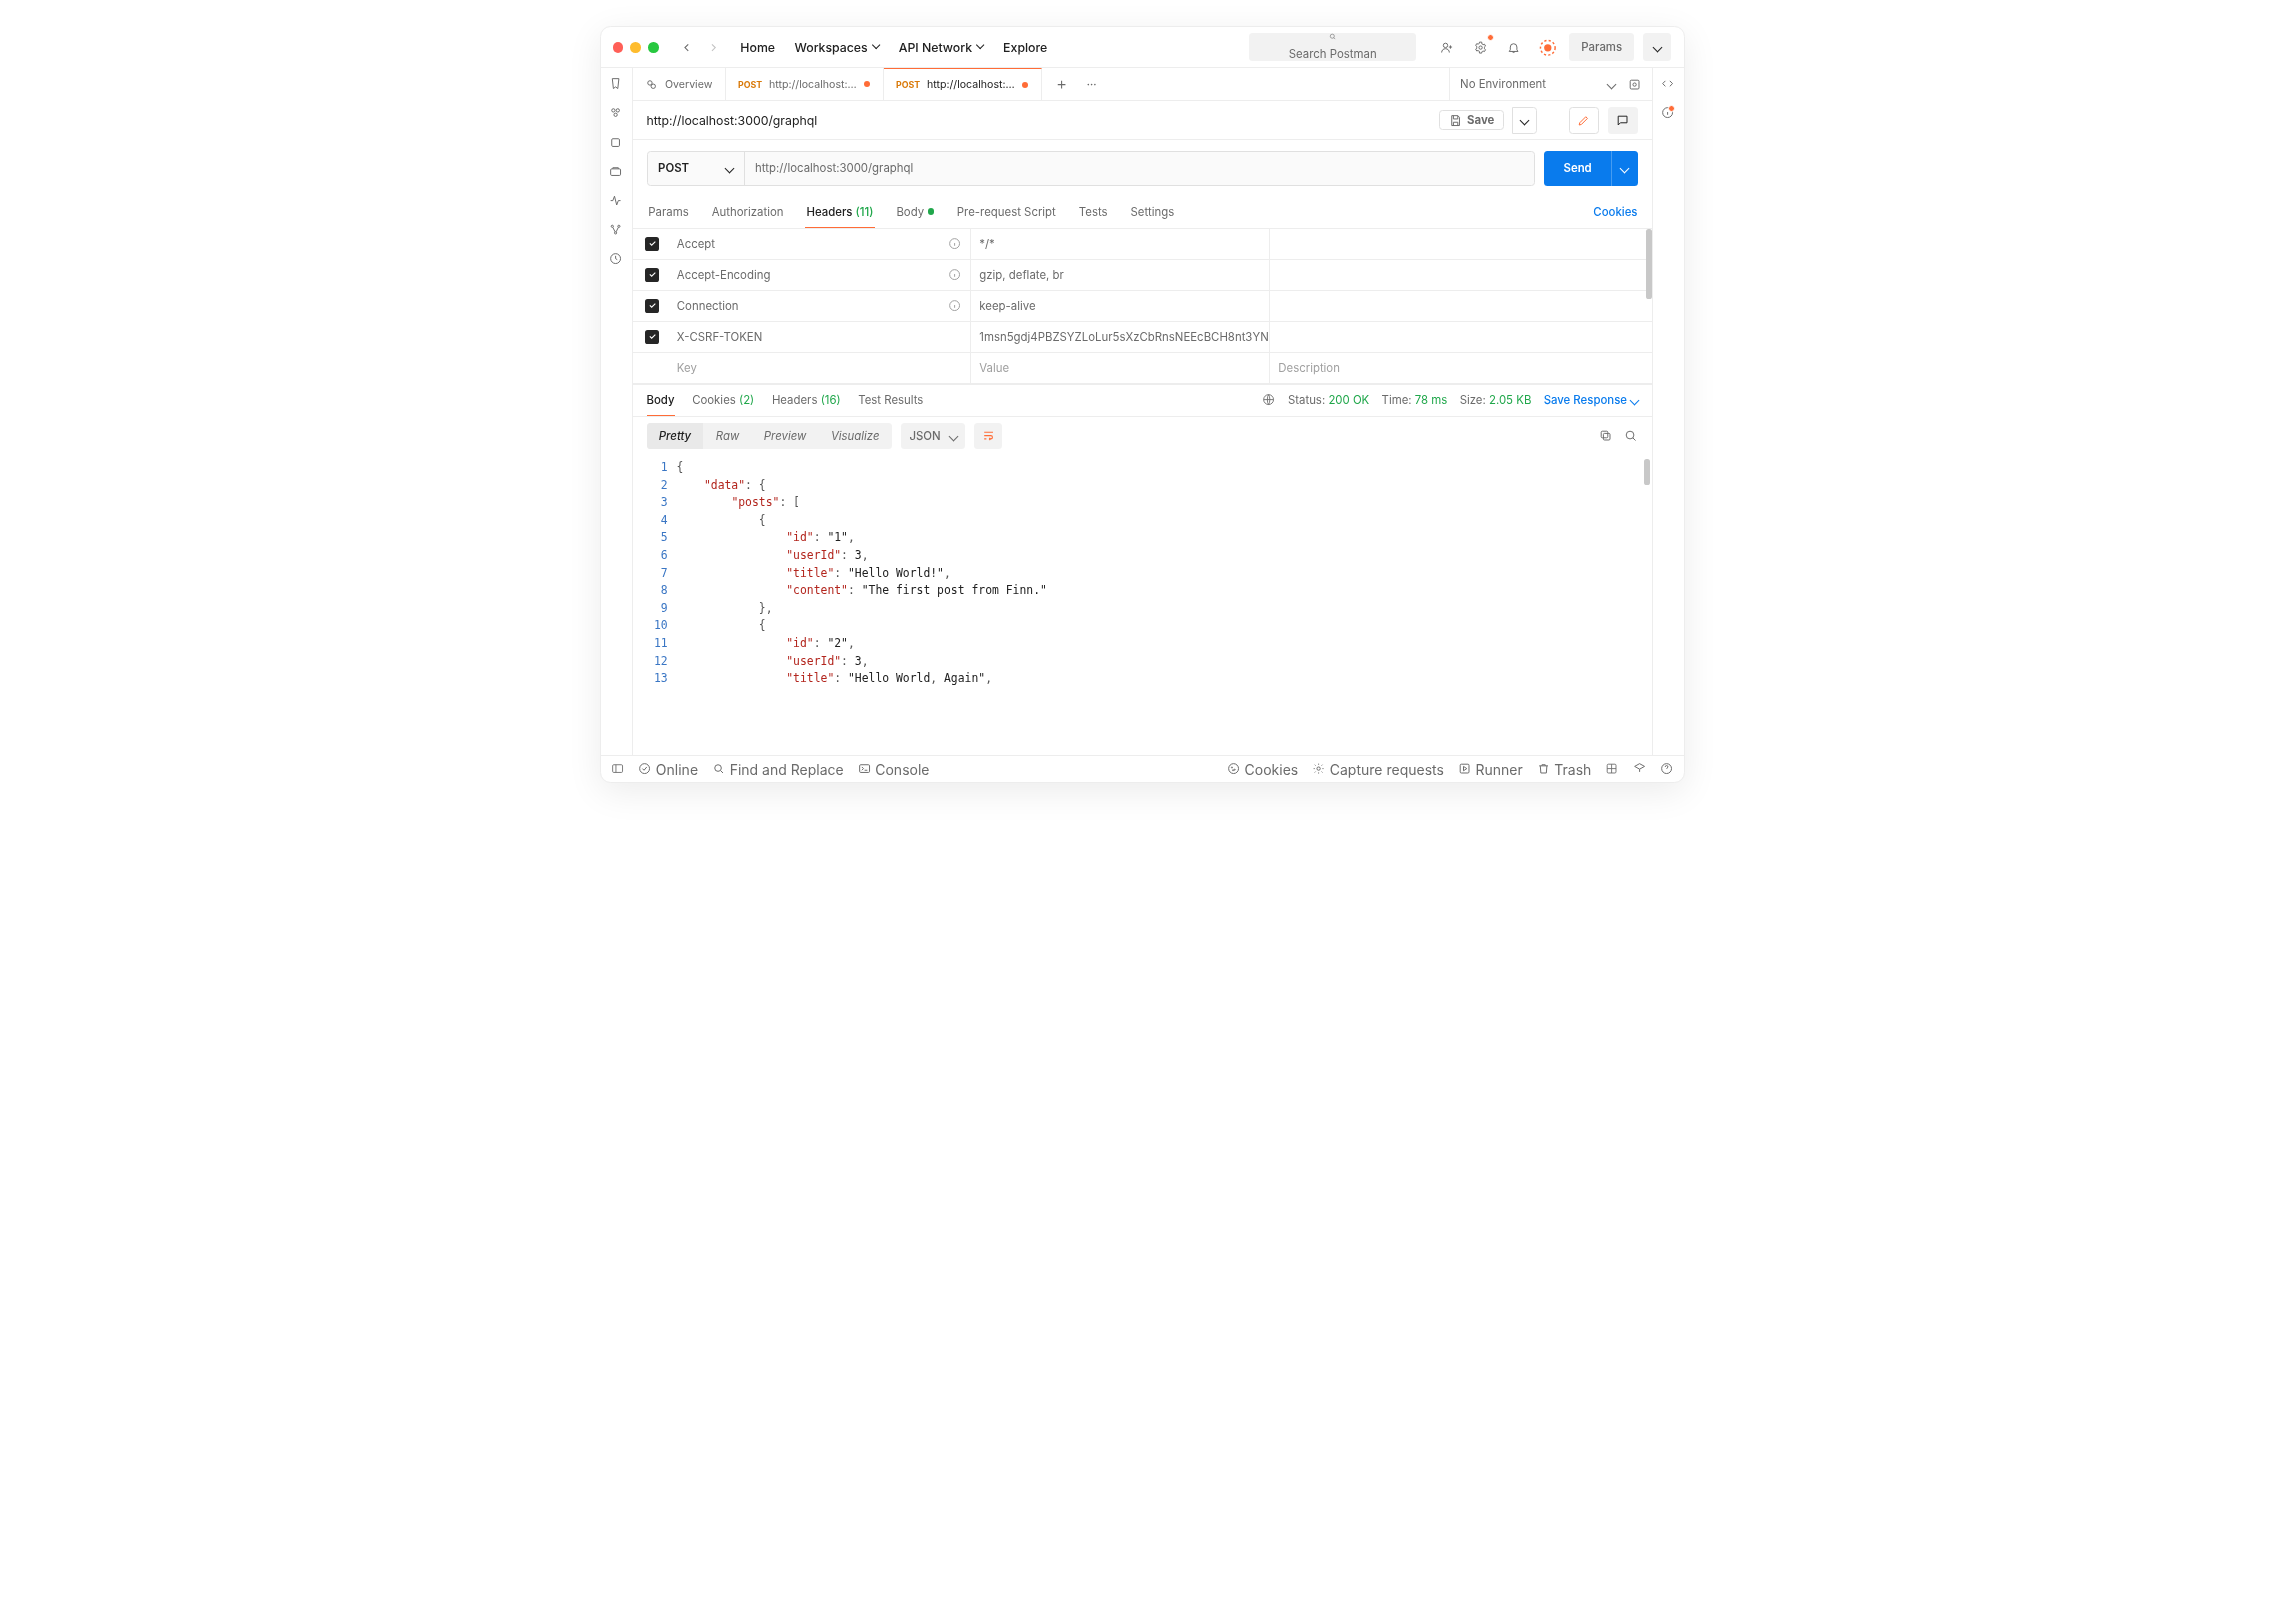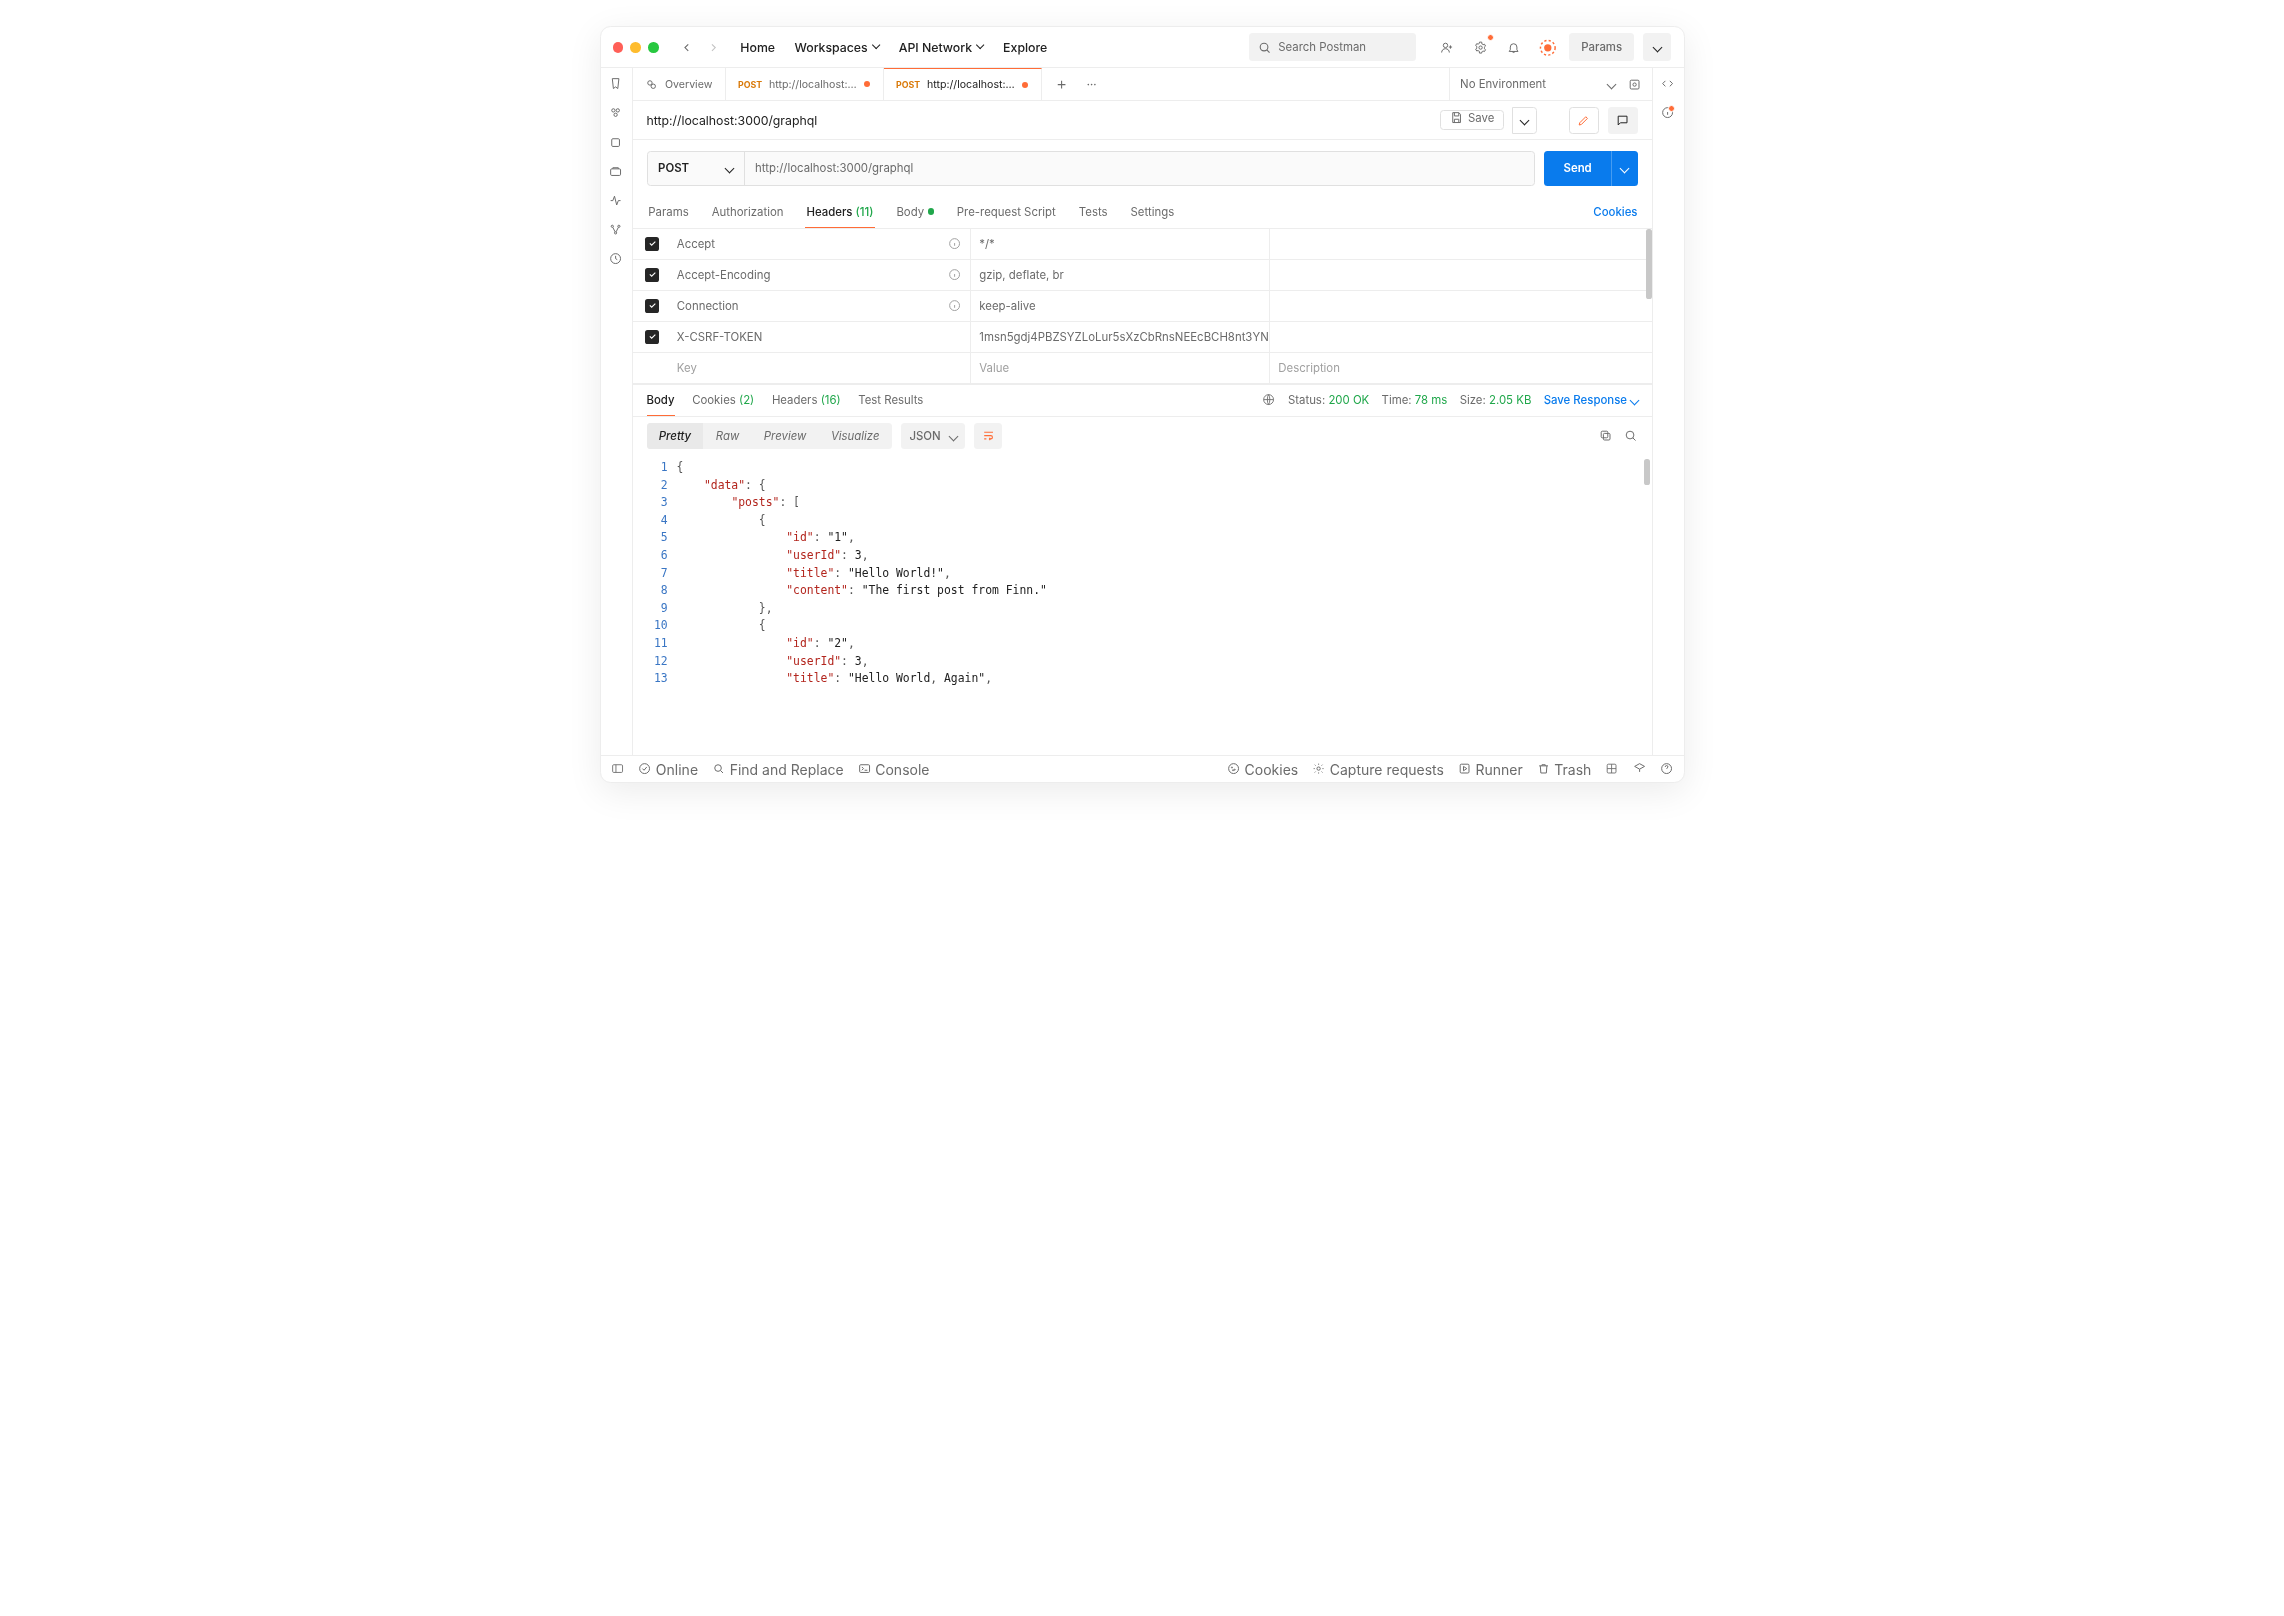--- a/index.html
+++ b/index.html
@@ -49,21 +49,21 @@
   .tl-red{background:#ff5f57}.tl-yellow{background:#febc2e}.tl-green{background:#28c840}
   .nav-arrows { display:flex; gap:1.8px; margin-right:8.8px; }
   .icon-btn { width:25px; height:25px; border-radius:3.5px; display:inline-flex; align-items:center; justify-content:center; color:var(--text-muted); }
   .menubar { display:flex; align-items:center; gap:19.4px; }
   .menu-item { font-size:12.3px; font-weight:500; color:var(--text); display:flex; align-items:center; gap:3.5px; cursor:pointer;}
   .chev::after{content:"";display:inline-block;width:5.3px;height:5.3px;border-right:1.3px solid currentColor;border-bottom:1.3px solid currentColor;transform:rotate(45deg);margin-left:1.8px;position:relative;top:-1.8px;}
   .spacer{flex:1;}
   .search-box {
     display:flex; align-items:center; gap:7px;
     background:#f2f2f2; border-radius:3.5px; height:28px; width:167px;
-    padding:0 8.8px; color:var(--text-muted); font-size:11.4px;
+    padding:0 8.8px; color:var(--text-muted); font-size:11.4px;flex-direction:column;
   }
   .top-actions{display:flex; align-items:center; gap:8.8px; margin-left:12.3px;}
   .notif-dot{position:absolute; top:-0.9px; right:-0.9px; width:7px; height:7px; background:var(--orange); border:1.3px solid #fff; border-radius:50%;}
   .rel{position:relative;}
   .upgrade-btn{background:#f2f2f2;border-radius:3.5px;height:28px;padding:0 12.3px;display:flex;align-items:center;font-weight:500;color:var(--text-muted);}
   .chev-box{background:#f2f2f2;border-radius:3.5px;width:28px;height:28px;display:flex;align-items:center;justify-content:center;}
 
   
   .main-wrap{display:flex; height:687px;}
   .sidebar-left, .sidebar-right{
@@ -80,21 +80,21 @@
   .tab .pill{font-size:8.8px;font-weight:700;color:#d97908;}
   .tab .title{white-space:nowrap;overflow:hidden;text-overflow:ellipsis;}
   .tab.active{border-top:1.8px solid var(--orange);color:var(--text);}
   .tab .dot{width:6.2px;height:6.2px;border-radius:50%;background:var(--orange);flex:0 0 auto;}
   .tabs-actions{display:flex;align-items:center;gap:5.3px;padding:0 7px;}
   .env{margin-left:auto;display:flex;align-items:center;gap:12.3px;padding:0 10.6px;border-left:0.9px solid var(--border);height:100%;color:var(--text-muted);width:203px;justify-content:space-between;}
 
   
   .req-row{display:flex;align-items:center;height:39px;padding:0 14px;border-bottom:0.9px solid var(--border);gap:8.8px;}
   .req-title{font-size:12.3px;color:var(--text);}
-  .save-btn{display:flex;gap:5.3px;border:0.9px solid var(--border-strong);border-radius:3.5px;height:20px;padding:0 8.8px;color:var(--text-muted);font-weight:400;}
+  .save-btn{display:flex;align-items:center;gap:5.3px;border:0.9px solid var(--border-strong);border-radius:3.5px;height:20px;padding:0 8.8px;color:var(--text-muted);font-weight:700;}
   .save-caret{border-left:0.9px solid var(--border-strong);height:26.4px;width:25px;display:flex;align-items:center;justify-content:center;border-radius:0 3.5px 3.5px 0;border:0.9px solid var(--border-strong);border-left:0.9px solid var(--border-strong);margin-left:-0.9px;}
   .edit-box, .note-box{width:30px;height:26.4px;border:0.9px solid var(--border-strong);border-radius:3.5px;display:flex;align-items:center;justify-content:center;}
   .edit-box svg{stroke:var(--orange);}
   .note-box{background:#f2f2f2;border:none;}
 
   
   .url-row{display:flex;gap:8.8px;padding:10.6px 14px;}
   .url-box{flex:1;display:flex;border:0.9px solid var(--border-strong);border-radius:3.5px;height:35px;overflow:hidden;background:#fafafa;}
   .method{width:97px;border-right:0.9px solid var(--border-strong);display:flex;align-items:center;justify-content:space-between;padding:0 10.6px;font-weight:600;}
   .url-input{flex:1;display:flex;align-items:center;padding:0 10.6px;color:var(--text-muted);}

